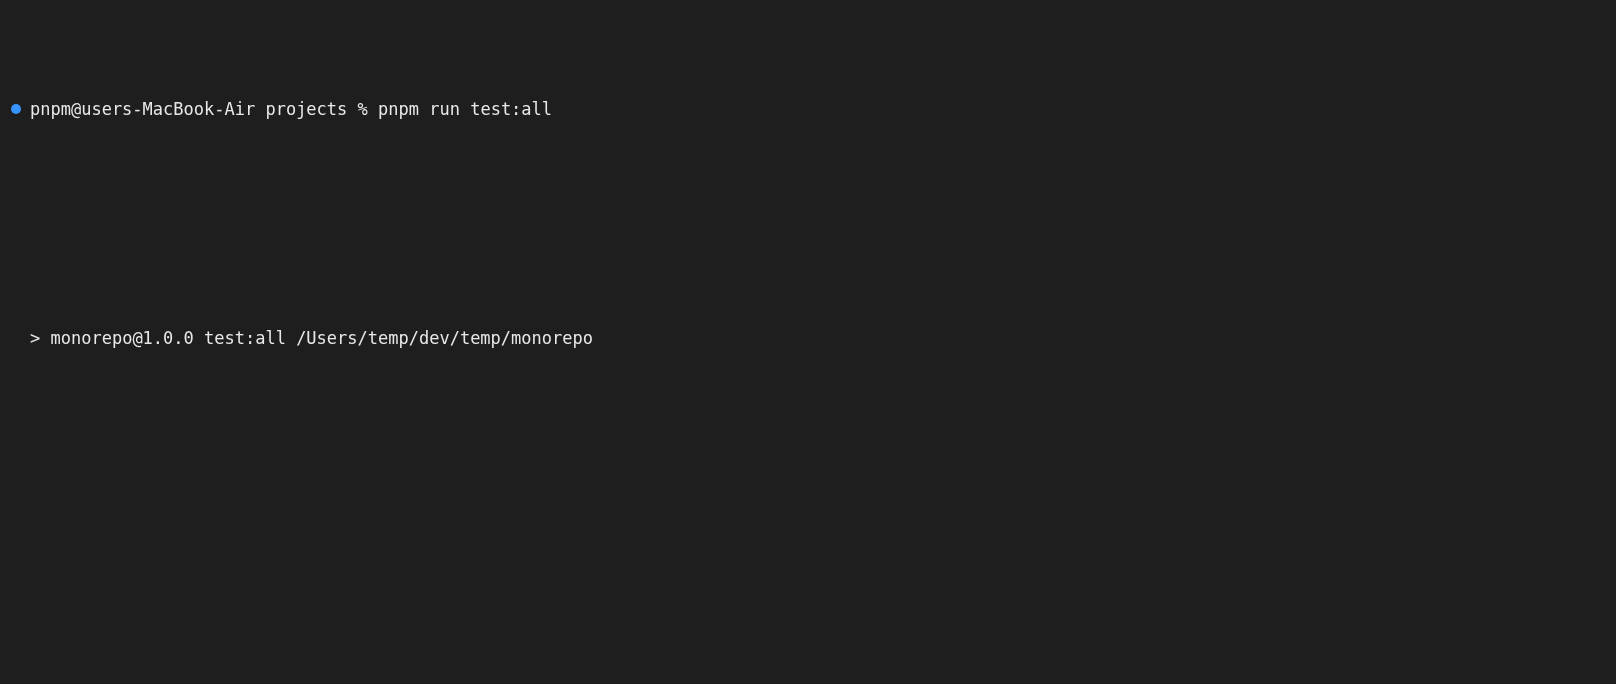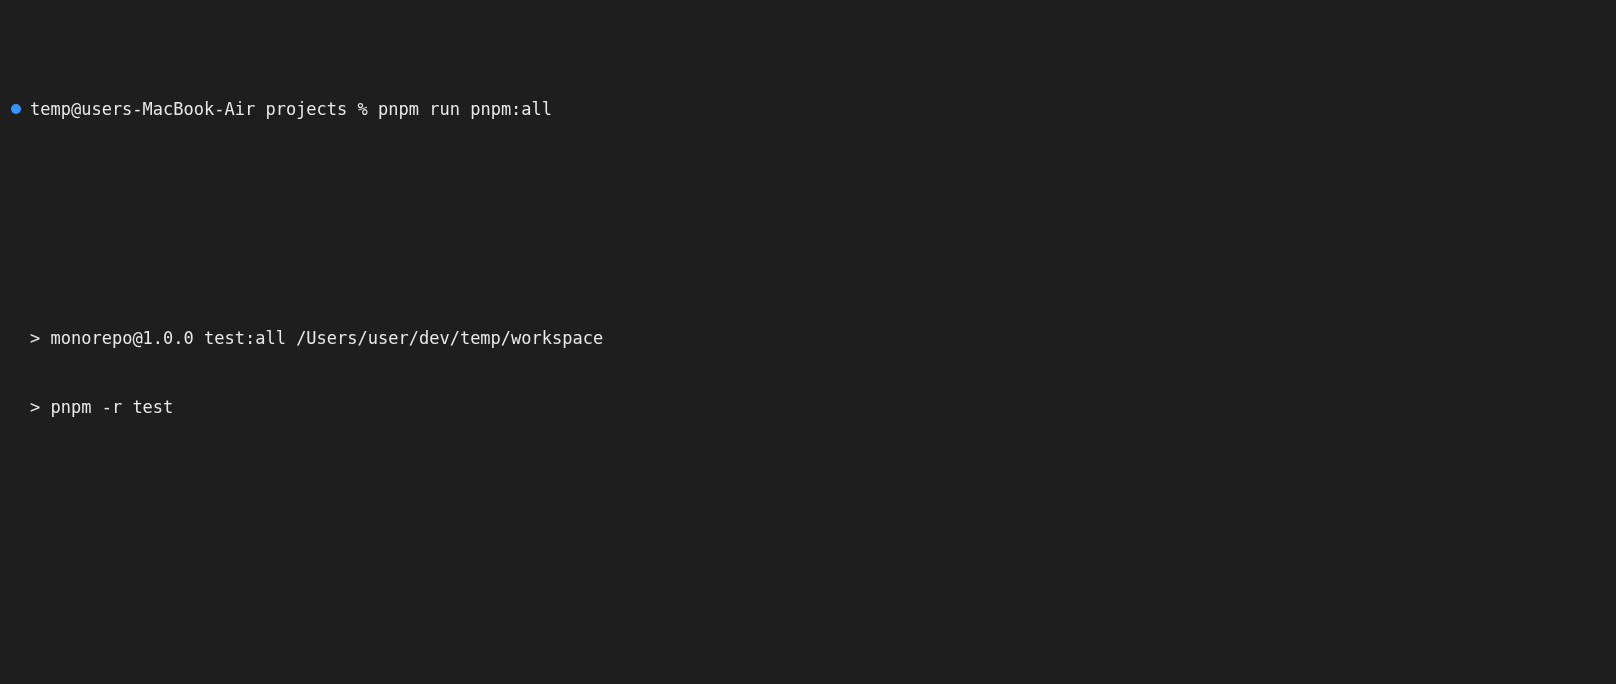--- a/index.html
+++ b/index.html
@@ -34,34 +34,30 @@
   .gutter { width: 20px; text-align: center; flex: 0 0 20px; }
 </style>
 </head>
 <body>
 
 <div class="term">
 
   
   <div class="row">
     <span class="gutter"><span class="bullet filled"></span></span>
-    <span><span class="white">temp@users-MacBook-Air</span> <span class="white">projects</span> <span class="white">%</span> <span class="white">pnpm run pnpm:all</span></span>
+    <span><span class="white">pnpm@users-MacBook-Air</span> <span class="white">projects</span> <span class="white">%</span> <span class="white">pnpm run test:all</span></span>
   </div>
 
   
   <div class="row"><span class="gutter"></span><span>&nbsp;</span></div>
 
   
   <div class="row">
     <span class="gutter"></span>
-    <span><span class="white">&gt;</span> <span class="white">monorepo@1.0.0 test:all /Users/user/dev/temp/workspace</span></span>
-  </div>
-  <div class="row">
-    <span class="gutter"></span>
-    <span><span class="white">&gt;</span> <span class="white">pnpm -r test</span></span>
+    <span><span class="white">&gt;</span> <span class="white">monorepo@1.0.0 test:all /Users/temp/dev/temp/monorepo</span></span>
   </div>
 
   
   <div class="row"><span class="gutter"></span><span>&nbsp;</span></div>
 
   
 
   
   
 

